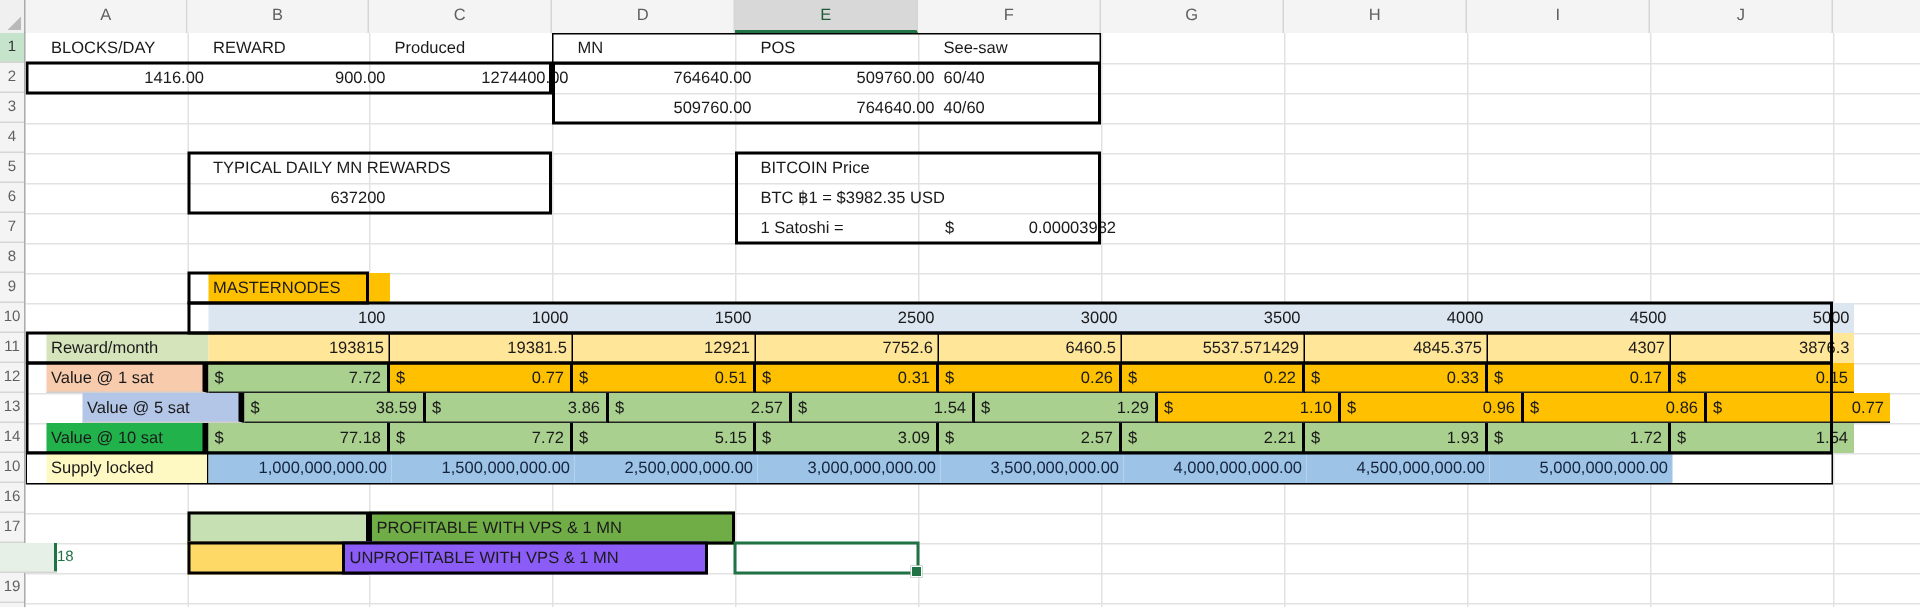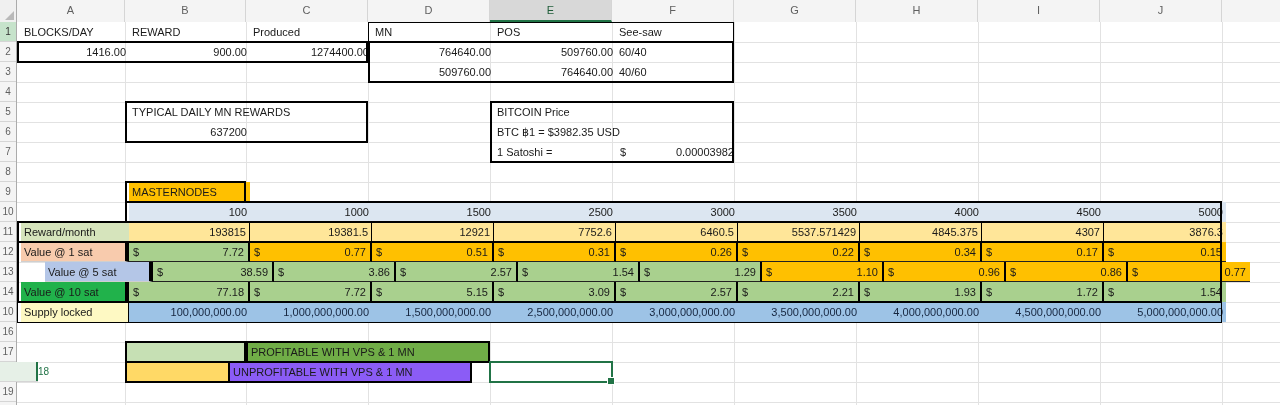--- a/index.html
+++ b/index.html
@@ -17,21 +17,21 @@
   .rowhdrs{position:absolute;top:22px;left:0;width:17px;bottom:0;background:#f4f4f4;
            border-right:1px solid #ababab;box-sizing:border-box;z-index:30;}
   .rowhdr{width:16px;height:20px;line-height:20px;text-align:center;color:#5f5f5f;font-size:10px;
           border-bottom:1px solid #d5d5d5;box-sizing:border-box;}
   .rowhdr.r1sel{background:#c6e3cb;color:#333;}
   .rowhdr.sel{background:#e6f0e7;color:#217346;box-shadow:inset -2px 0 0 #217346;padding-left:38px;}
   
   .vline{position:absolute;top:22px;bottom:0;width:1px;background:#e2e2e2;z-index:1;}
   .hline{position:absolute;left:17px;right:0;height:1px;background:#e2e2e2;z-index:1;}
   
-  .row{position:absolute;left:4px;display:flex;height:20px;z-index:5;justify-content:center;}
+  .row{position:absolute;left:14px;display:flex;height:20px;z-index:5;justify-content:center;}
   .c{box-sizing:border-box;height:20px;line-height:20px;white-space:nowrap;overflow:visible;}
   .wH{width:17px;} .wA{width:108px;} .wB{width:121px;} .w{width:122px;}
   .sp351{width:351px;} .sp244{width:244px;} .sp473{width:473px;}
   .num{text-align:right;padding-right:3px;}
   .lbl{text-align:left;padding-left:3px;}
   .span243{width:243px;} .span244{width:244px;}
   .orangeFill{background:#ffc000;}
   .blueStrip{background:#dce6f1;}
   .tan{background:#ffe699;}
   .tanV{border-right:1px solid #000;}
@@ -197,21 +197,21 @@
     <div class="c w mc hsep orange">
         <span>$</span>
         <span>0.26</span>
       </div>
     <div class="c w mc hsep orange">
         <span>$</span>
         <span>0.22</span>
       </div>
     <div class="c w mc hsep orange">
         <span>$</span>
-        <span>0.34</span>
+        <span>0.33</span>
       </div>
     <div class="c w mc hsep orange">
         <span>$</span>
         <span>0.17</span>
       </div>
     <div class="c w mc hsep last orange">
         <span>$</span>
         <span>0.15</span>
       </div>
   </div>
@@ -294,21 +294,20 @@
       </div>
     <div class="c w mc last green">
         <span>$</span>
         <span>1.54</span>
       </div>
   </div>
 
   <div class="row" style="top:302px">
     <div class="c wH"></div>
     <div class="c wA lbl lblA15 thinR">Supply locked</div>
-    <div class="c wB num supply">100,000,000.00</div>
     <div class="c w num supply">1,000,000,000.00</div>
     <div class="c w num supply">1,500,000,000.00</div>
     <div class="c w num supply">2,500,000,000.00</div>
     <div class="c w num supply">3,000,000,000.00</div>
     <div class="c w num supply">3,500,000,000.00</div>
     <div class="c w num supply">4,000,000,000.00</div>
     <div class="c w num supply">4,500,000,000.00</div>
     <div class="c w num supply">5,000,000,000.00</div>
   </div>
 

